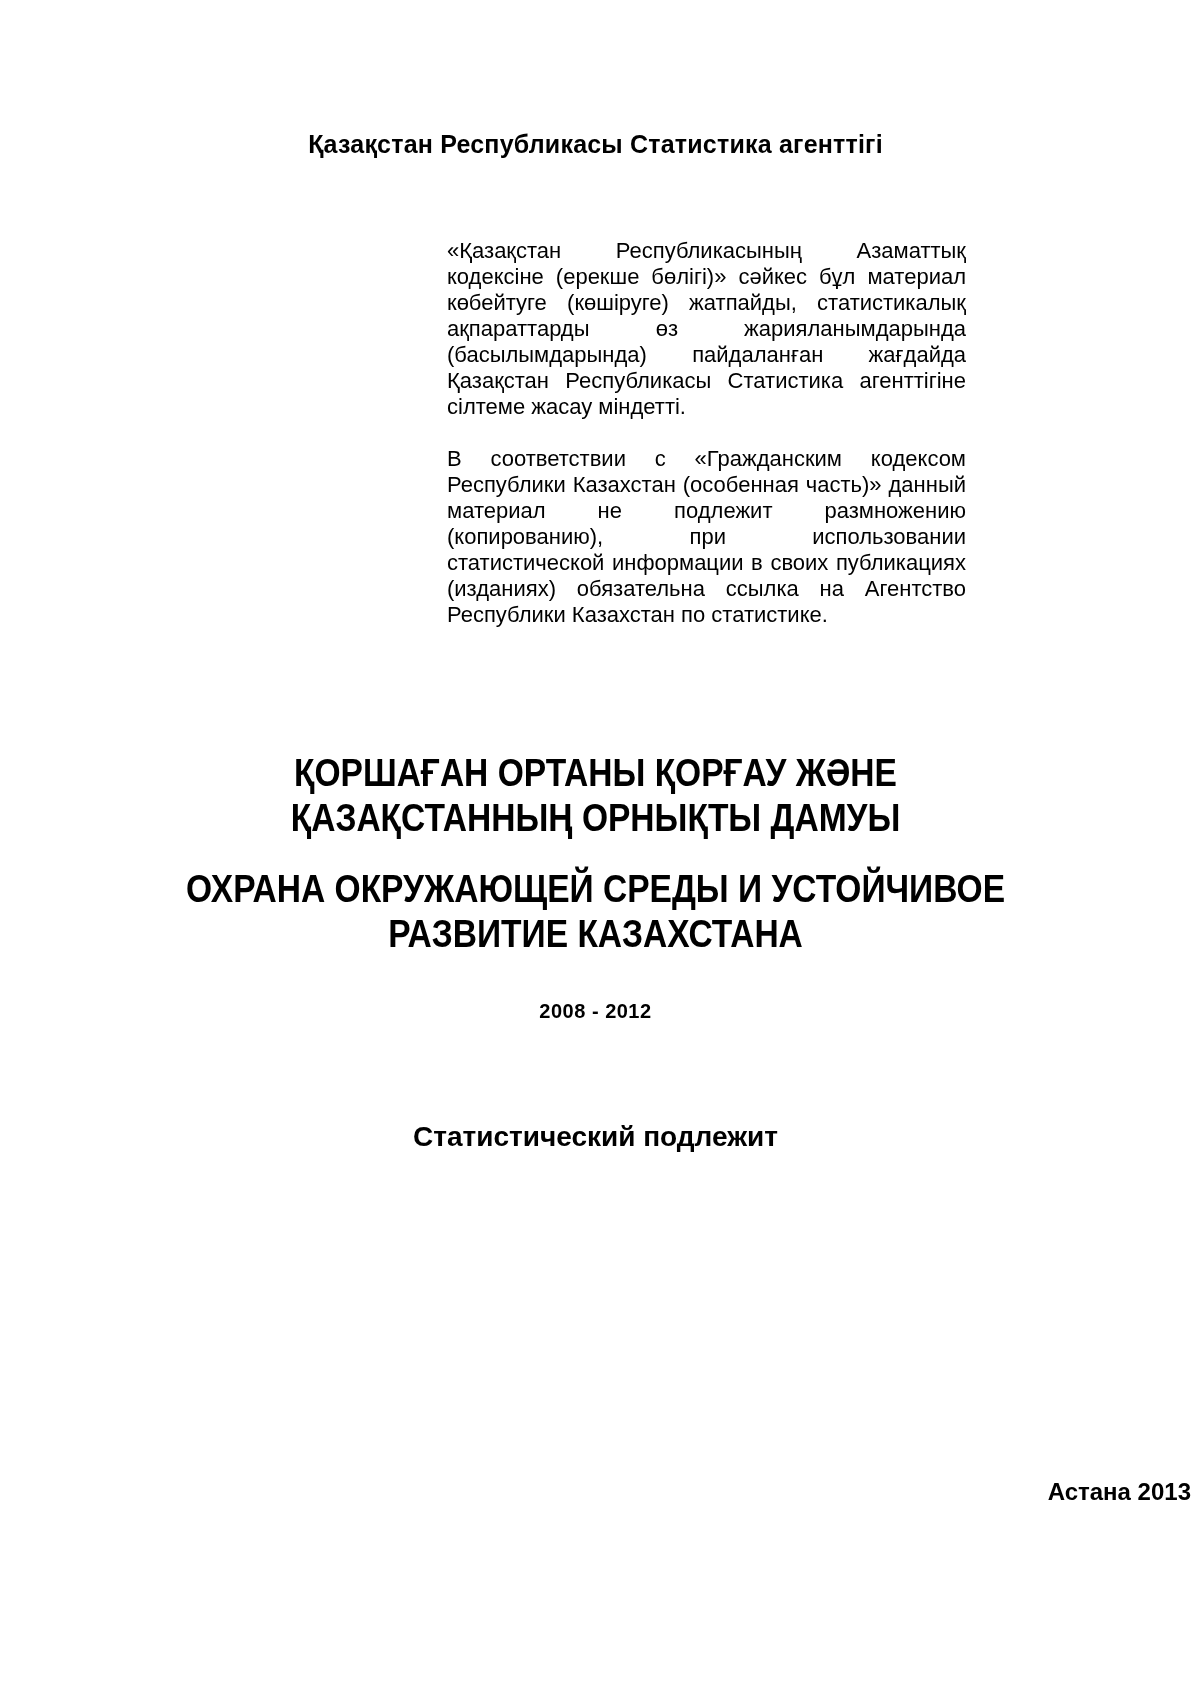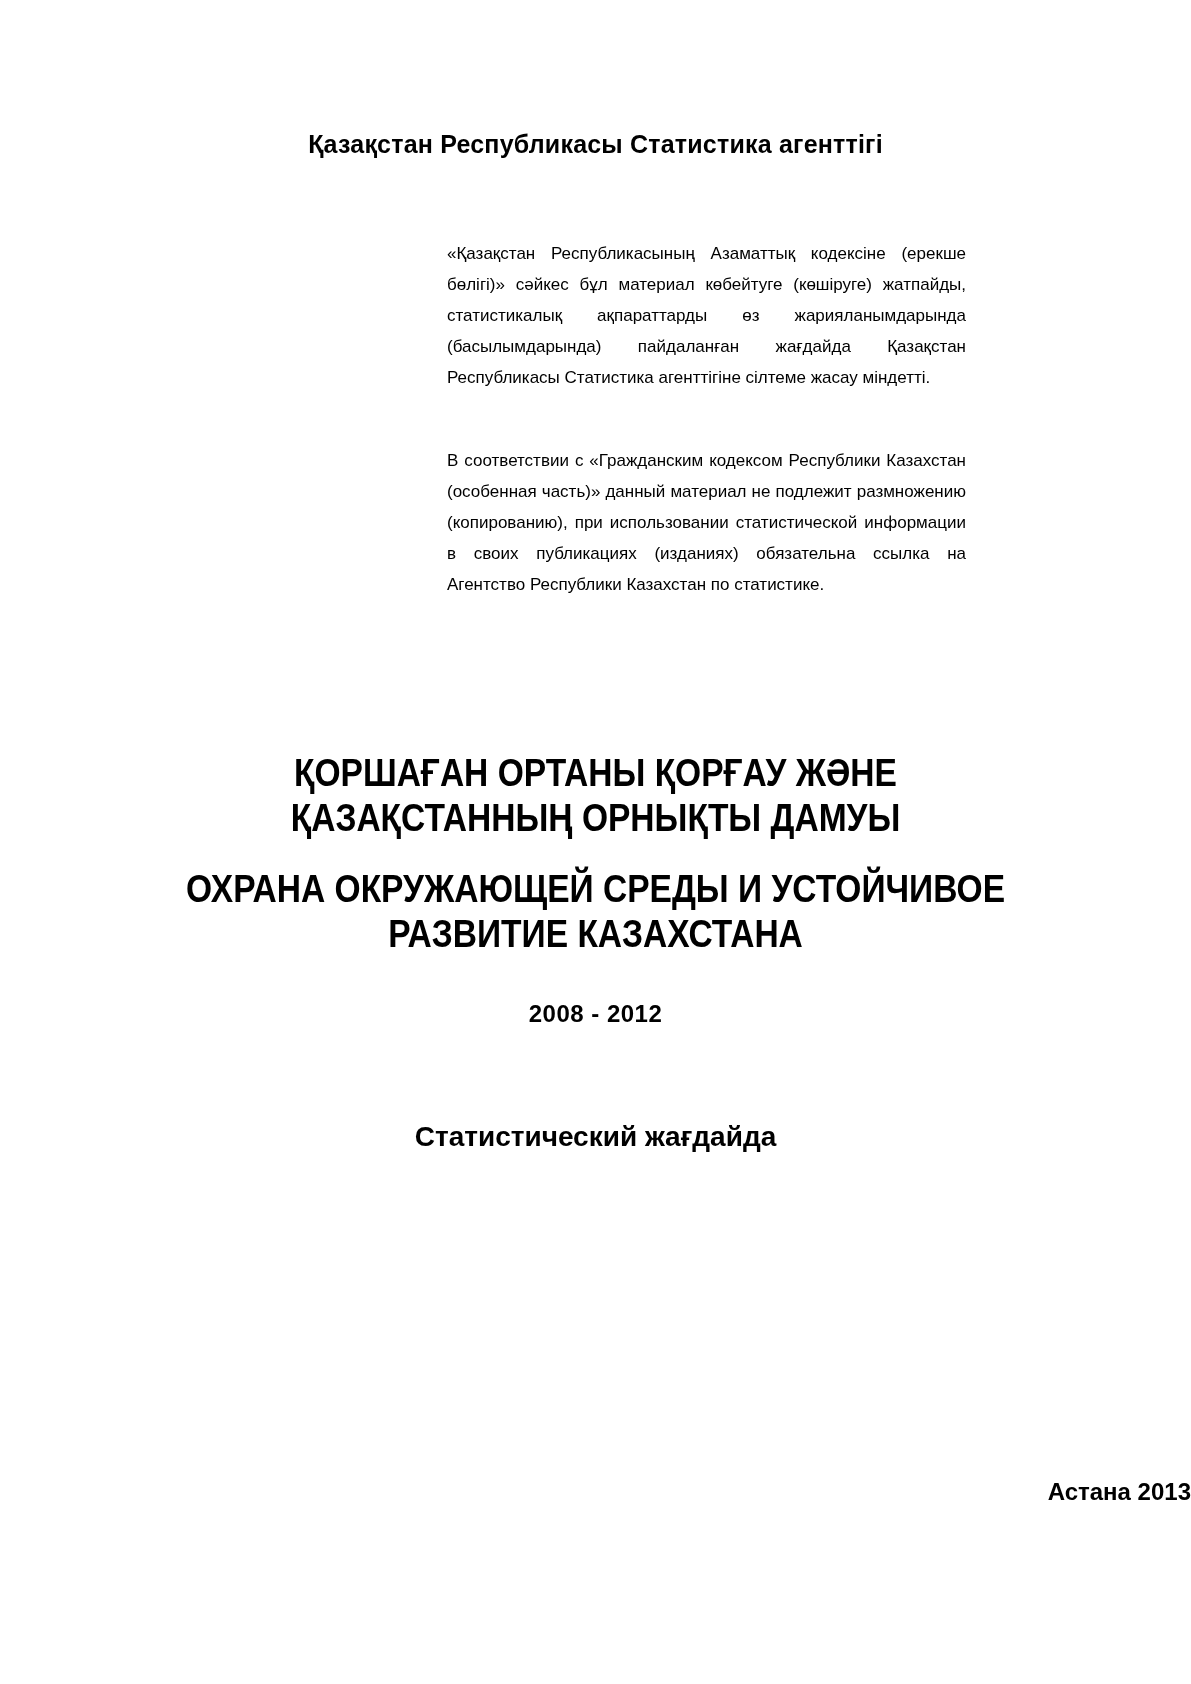--- a/index.html
+++ b/index.html
@@ -29,27 +29,27 @@
     letter-spacing: 0.2px;
   }
   .notice-block {
     position: absolute;
     top: 238px;
     left: 447px;
     width: 519px;
   }
   .notice-block p {
     margin: 0;
-    font-size: 17px;
-    line-height: 31px;
+    font-size: 22px;
+    line-height: 26px;
     text-align: justify;
     text-justify: inter-word;
   }
   .notice-block p.notice-ru {
-    margin-top: 52px;
+    margin-top: 26px;
   }
   .main-title {
     position: absolute;
     left: 0;
     width: 100%;
     text-align: center;
     font-weight: bold;
     font-size: 39px;
     line-height: 45px;
     transform: scaleX(0.86);
@@ -58,21 +58,21 @@
   }
   .title-kk { top: 750px; }
   .title-ru { top: 866px; }
   .period {
     position: absolute;
     top: 1000px;
     left: 0;
     width: 100%;
     text-align: center;
     font-weight: bold;
-    font-size: 24px;
+    font-size: 20px;
     letter-spacing: 0.5px;
   }
   .subtitle-block {
     position: absolute;
     top: 1116px;
     left: 0;
     width: 100%;
     text-align: center;
     font-weight: bold;
     font-size: 28px;
@@ -106,18 +106,18 @@
   </div>
 
   <div class="main-title title-ru">
     <div>ОХРАНА ОКРУЖАЮЩЕЙ СРЕДЫ И УСТОЙЧИВОЕ</div>
     <div>РАЗВИТИЕ КАЗАХСТАНА</div>
   </div>
 
   <div class="period">2008 - 2012</div>
 
   <div class="subtitle-block">
-    <div>Статистический жағдайда</div>
+    <div>Статистический подлежит</div>
   </div>
 
   <div class="imprint">Астана 2013</div>
 
 </div>
 
 </body></html>

